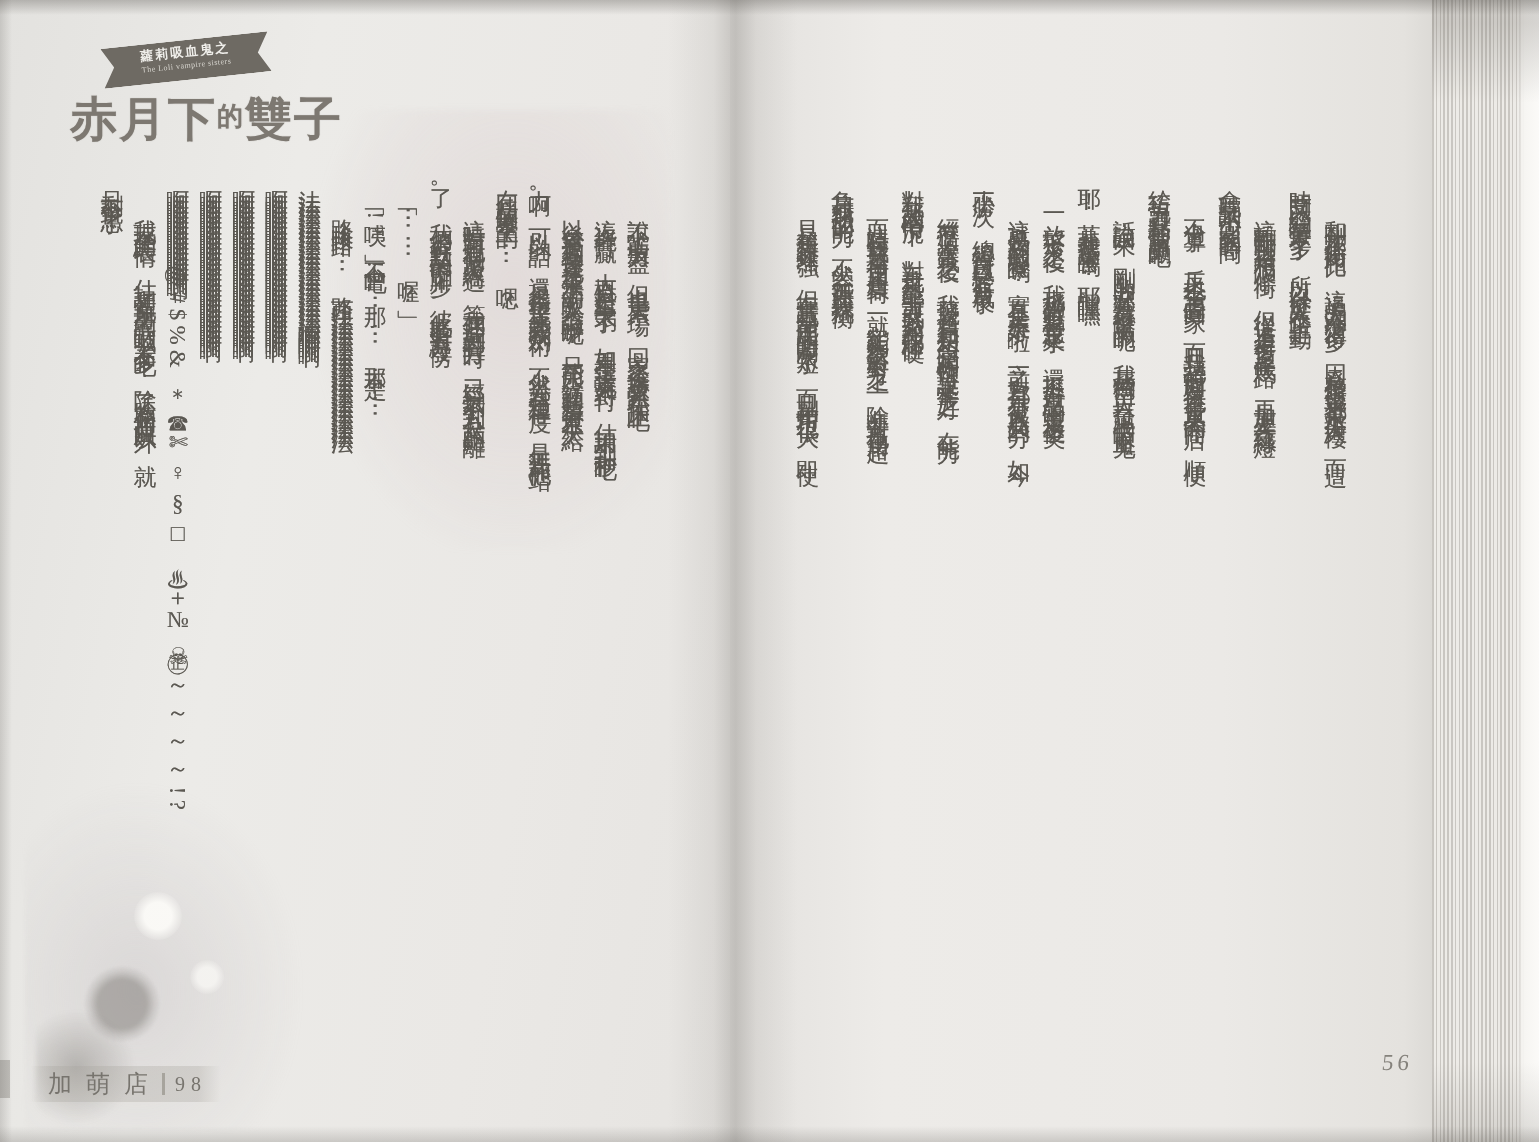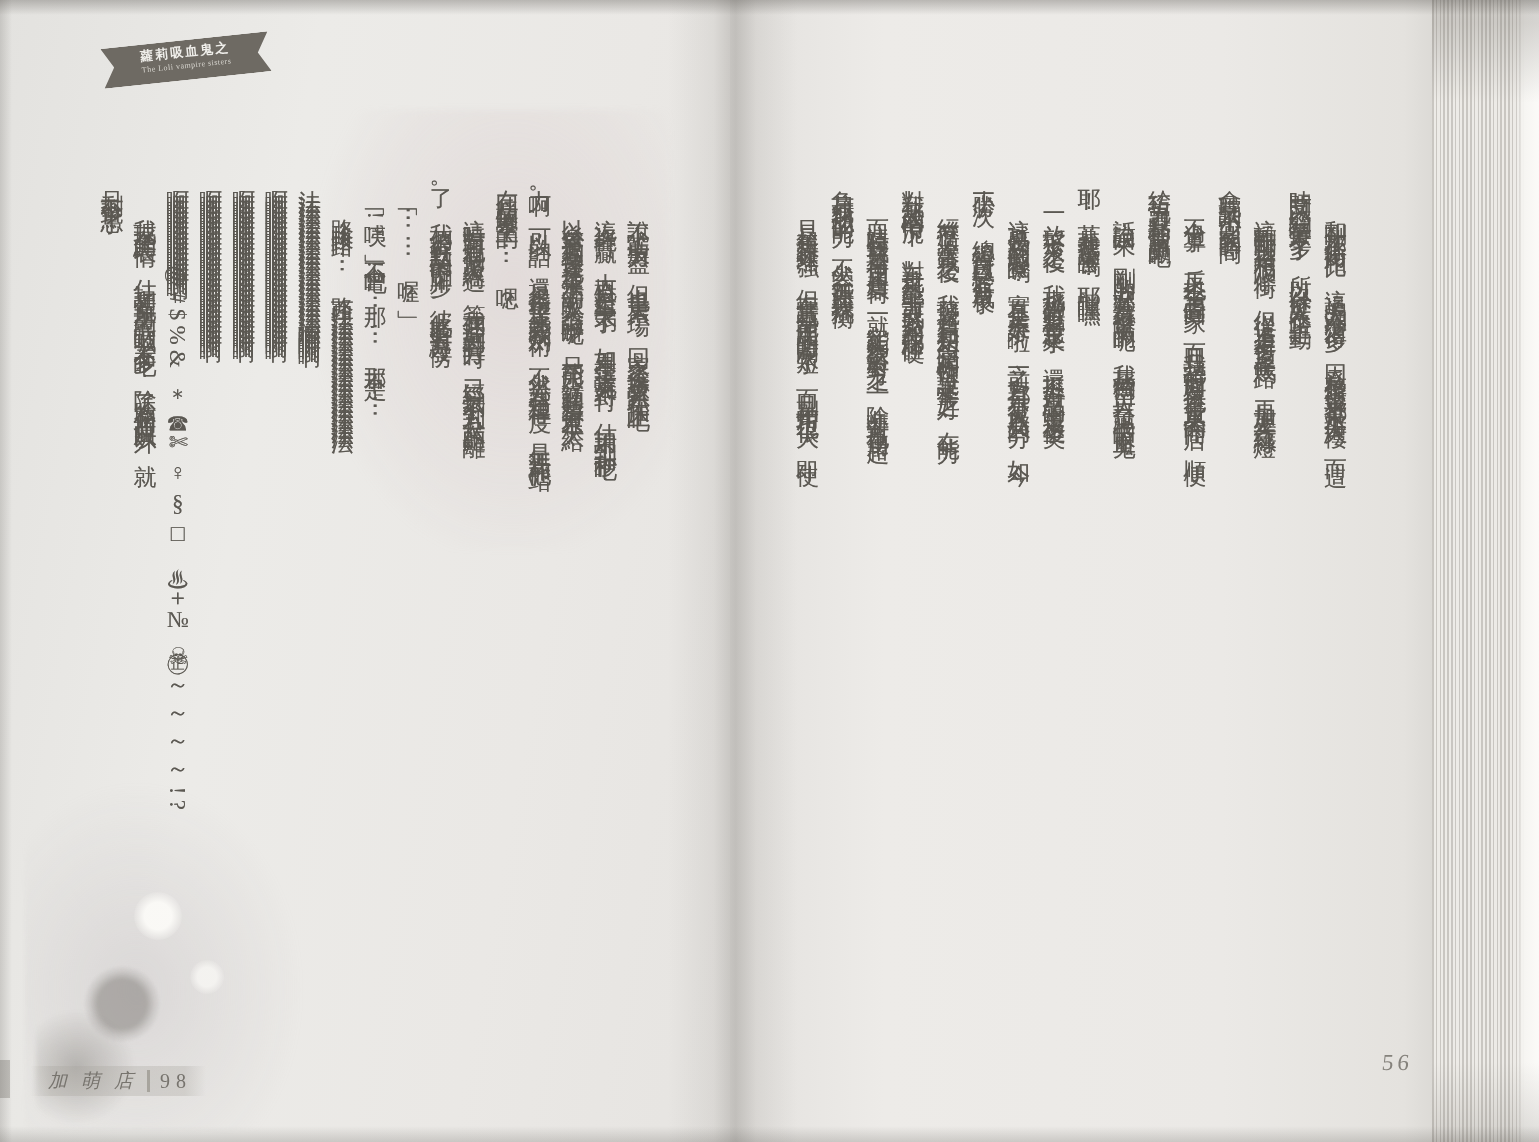--- a/index.html
+++ b/index.html
@@ -73,21 +73,21 @@
   .col{height:896px;}
   .col.indent{padding-top:29px;height:867px;}
 
   
   .footer-right{position:absolute;left:1382px;top:1050px;font-size:23px;letter-spacing:4px;
     color:#85827c;transform:skewX(-6deg);}
   .footer-left{position:absolute;left:30px;top:1066px;display:flex;align-items:center;
     padding:2px 14px 2px 18px;
     background:linear-gradient(90deg,rgba(168,165,158,0) 0,rgba(168,165,158,0.32) 12%,
       rgba(168,165,158,0.32) 88%,rgba(168,165,158,0) 100%);}
-  .footer-shop{font-size:19px;letter-spacing:14px;color:#77746e;font-style:italic;}
+  .footer-shop{font-size:24px;letter-spacing:14px;color:#77746e;}
   .fdiv{display:inline-block;width:3px;height:22px;background:#a7a49d;margin:0 10px 0 0;}
   .footer-num{font-size:20px;letter-spacing:6px;color:#77746e;}
   .spine-mark{position:absolute;left:0;top:1060px;width:10px;height:38px;background:rgba(130,127,120,0.4);}
 </style>
 </head>
 <body>
 
 <div class="scan">
 
   <div class="page left">
@@ -96,20 +96,21 @@
     <div class="deco deco-pompom"></div>
     <div class="deco deco-bloom1"></div>
     <div class="deco deco-bloom2"></div>
     <div class="deco deco-dark"></div>
 
     <div class="logo">
       <div class="ribbon">
         <div class="ribbon-cn">蘿莉吸血鬼之</div>
         <div class="ribbon-en">The Loli vampire sisters</div>
       </div>
+      <div class="logo-title"><span>赤月下</span><span class="de">的</span><span>雙子</span></div>
     </div>
 
     <div class="vtext left-text">
       <div class="col indent">說不上筋疲力盡，但也是大累一場，回家之後應該會累趴在床上吧。</div>
       <div class="col indent">這次能打贏，大概只是對手太弱了。如果是讓達克來對付，估計用不到十秒吧？</div>
       <div class="col indent">以後若是遇到像達克這種水準的敵人又該怎辦呢？只能用一分鐘的超負荷實在不太給</div>
       <div class="col">力啊。可以的話，還是很希望達克能教我劍術，不然光只有這種程度，是無法和他站</div>
       <div class="col">在同樣的舞臺上的⋯⋯嗯？</div>
       <div class="col indent">這時對面也有個路人經過，等我們注意到對方時，已經只剩不到五公尺的距離</div>
       <div class="col">了。我們很有默契的停下腳步，彼此看著對方發愣。</div>

